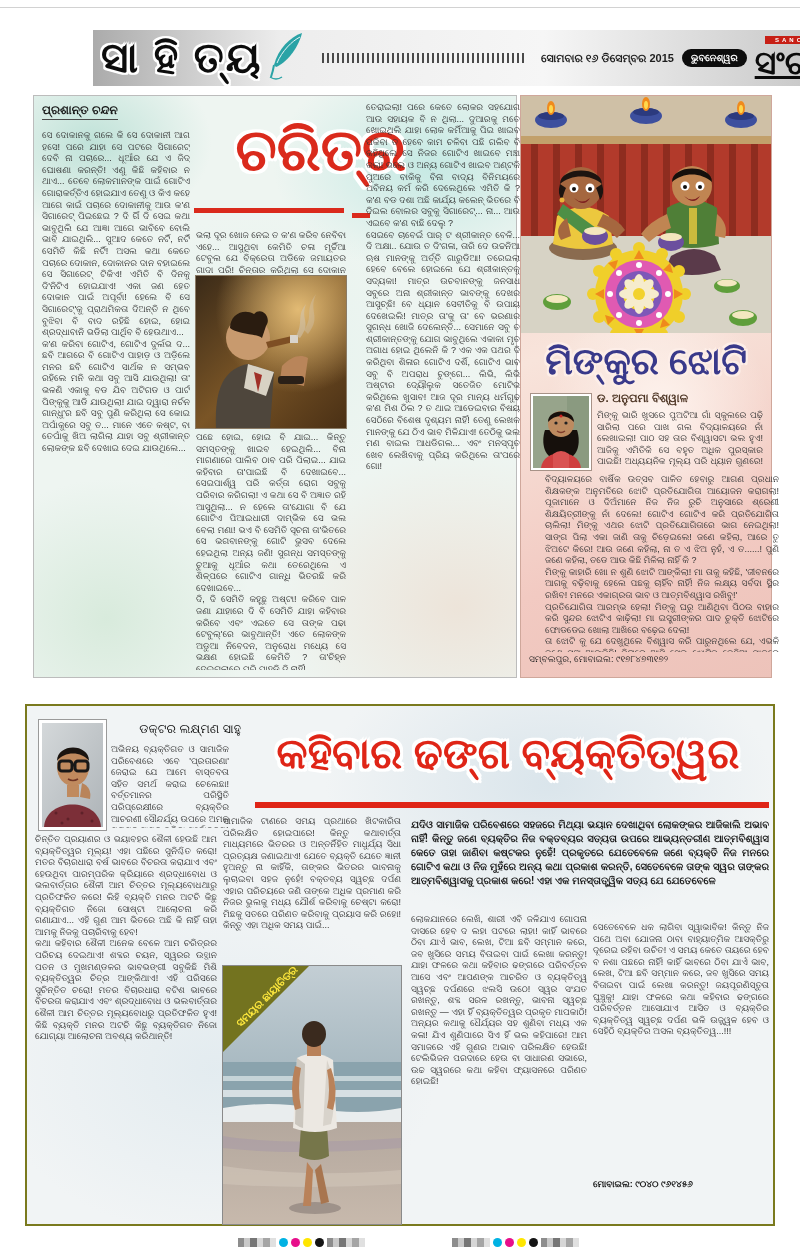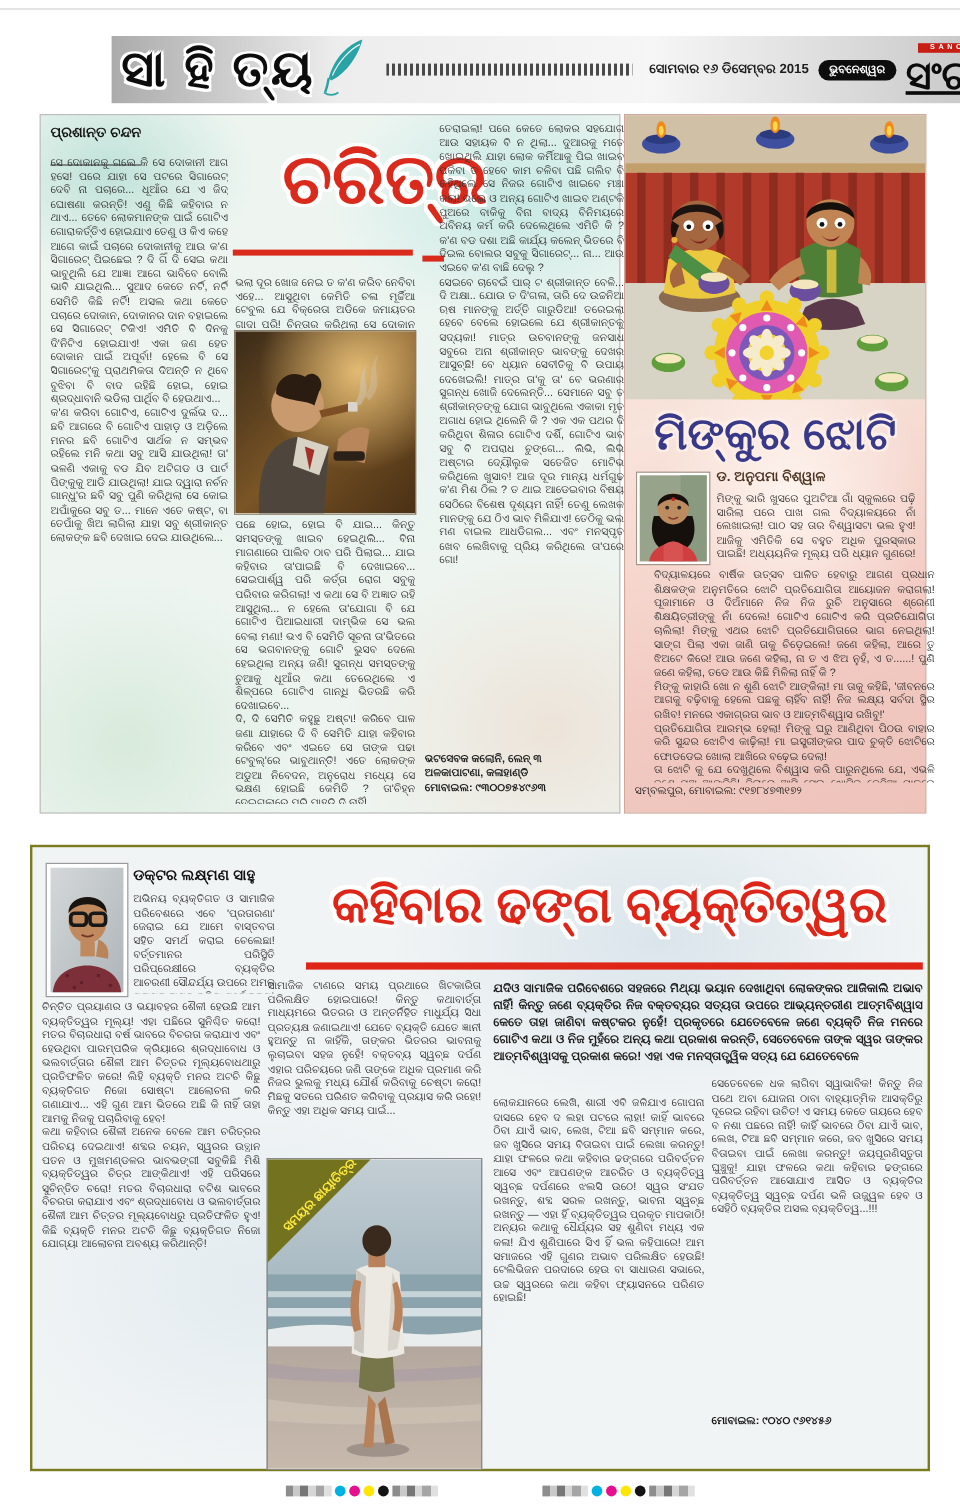--- a/index.html
+++ b/index.html
@@ -29,21 +29,21 @@
   
   .art-left{position:absolute;left:33px;top:95px;width:482px;height:581px;border:1px solid #bcbcbc;
     background:
       radial-gradient(ellipse 200px 150px at 12% 8%,rgba(176,220,208,.75),transparent 60%),
       radial-gradient(ellipse 260px 180px at 82% 12%,rgba(188,230,224,.8),transparent 60%),
       radial-gradient(ellipse 230px 210px at 48% 45%,rgba(228,242,237,.9),transparent 70%),
       radial-gradient(ellipse 260px 220px at 88% 88%,rgba(236,214,198,.55),transparent 70%),
       radial-gradient(ellipse 210px 200px at 15% 90%,rgba(198,226,203,.55),transparent 70%),
       #eef5f1;}
   .la-byline{position:absolute;left:8px;top:7px;font-size:12px;font-weight:bold;color:#151515;
-             border-bottom:1.5px solid #4a4a4a;padding-bottom:20px;}
+             border-bottom:1.5px solid #4a4a4a;padding-bottom:2px;}
   .la-title{position:absolute;left:152px;top:0;width:220px;height:128px;text-align:right;overflow:hidden;}
   .la-title .t{font-size:58px;font-weight:bold;color:#da2a1c;line-height:108px;
     text-shadow:-3px -3px 0 #fff,3px -3px 0 #fff,-3px 3px 0 #fff,3px 3px 0 #fff,0 3px 0 #fff,0 -3px 0 #fff,3px 0 0 #fff,-3px 0 0 #fff;}
   .la-underline{position:absolute;left:160px;top:112px;width:150px;height:5px;background:#da2a1c;}
   .la-underline2{position:absolute;left:318px;top:117px;width:18px;height:5px;background:#da2a1c;}
   .la-col1{position:absolute;left:8px;top:34px;width:148px;height:540px;}
   .la-col2a{position:absolute;left:162px;top:134px;width:150px;height:44px;}
   .la-img{position:absolute;left:162px;top:180px;width:150px;height:152px;box-shadow:0 0 0 1px #8a7b66;}
   .la-col2b{position:absolute;left:162px;top:336px;width:150px;height:238px;}
   .la-col3{position:absolute;left:332px;top:6px;width:154px;height:524px;}
@@ -68,37 +68,37 @@
 
   
   .art-bottom{position:absolute;left:25px;top:704px;width:750px;height:522px;border:2px solid #7a7a1e;
     box-sizing:border-box;
     background:
       radial-gradient(ellipse 320px 200px at 70% 15%,rgba(203,219,229,.6),transparent 70%),
       radial-gradient(ellipse 320px 240px at 25% 70%,rgba(213,227,234,.5),transparent 70%),
       #f1f4f5;}
   .ba-photo{position:absolute;left:12px;top:14px;width:61px;height:104px;border:3px solid #fff;
             box-shadow:0 0 0 1px #9a9a9a;}
-  .ba-byline{position:absolute;left:84px;top:16px;width:130px;font-size:12.5px;font-weight:bold;color:#111;}
+  .ba-byline{position:absolute;left:84px;top:16px;width:130px;font-size:12.5px;font-weight:normal;color:#111;text-align:right;}
   .ba-col1a{position:absolute;left:84px;top:38px;width:118px;height:84px;}
   .ba-col1b{position:absolute;left:8px;top:128px;width:182px;height:386px;}
   .ba-title{position:absolute;left:218px;top:6px;width:526px;height:88px;text-align:center;overflow:hidden;
             font-size:42px;font-weight:bold;color:#df2517;line-height:84px;
             text-shadow:-3px -3px 0 #fff,3px -3px 0 #fff,-3px 3px 0 #fff,3px 3px 0 #fff,0 3px 0 #fff,0 -3px 0 #fff,3px 0 0 #fff,-3px 0 0 #fff;}
   .ba-underline{position:absolute;left:228px;top:96px;width:514px;height:6px;background:#df2517;}
   .ba-col2a{position:absolute;left:196px;top:110px;width:178px;height:148px;}
   .ba-lead{position:absolute;left:384px;top:112px;width:358px;height:90px;font-size:10px;line-height:14px;
            font-weight:bold;color:#1b1b1b;text-align:justify;overflow:hidden;}
   .ba-beach{position:absolute;left:196px;top:260px;width:178px;height:258px;box-shadow:0 0 0 1px #8a8a8a;overflow:hidden;}
   .ba-corner{position:absolute;left:0;top:0;width:0;height:0;
              border-top:86px solid #73731f;border-right:86px solid transparent;}
   .ba-corner-label{position:absolute;left:-4px;top:24px;width:96px;transform:rotate(-45deg);
                    color:#ffe93d;font-size:11px;font-weight:bold;text-align:center;line-height:13px;}
   .ba-col3{position:absolute;left:384px;top:208px;width:176px;height:304px;}
-  .ba-col4{position:absolute;left:566px;top:192px;width:176px;height:262px;}
+  .ba-col4{position:absolute;left:566px;top:216px;width:176px;height:262px;}
   .ba-credit{position:absolute;left:566px;top:472px;width:176px;font-size:9px;line-height:12px;
              font-weight:bold;color:#151515;}
 
   
   .regstrip{position:absolute;top:1238px;height:9px;display:flex;align-items:center;gap:3px;}
   .reg-a{left:238px;} .reg-b{left:452px;}
   .regbar{width:38px;height:9px;
     background:repeating-linear-gradient(90deg,#8d8d8d 0 6px,#c9c9c9 6px 12px,#767676 12px 19px,#d6d6d6 19px 25px,#a5a5a5 25px 32px,#e0e0e0 32px 38px);}
   .dot{width:9px;height:9px;border-radius:50%;}
   .dot-c{background:#00b2e3;} .dot-m{background:#e70f8b;} .dot-y{background:#ffe600;} .dot-k{background:#141414;}
@@ -167,25 +167,20 @@
         <path d="M86 90 C96 80 104 78 112 82 L108 110 L84 104 Z" fill="#b9855a"></path>
         <rect x="82" y="100" width="26" height="8" rx="3" fill="#2a2018"></rect>
       </svg>
     </div>
 
     <div class="bodytext la-col2b">ପଛେ ହୋଇ, ହୋଇ ବି ଯାଇ... କିନ୍ତୁ ସମସ୍ତଙ୍କୁ ଖାଇବ ହେଇଥିଲି... ବିନା ମାଗଣାରେ ପାଲିବ ଠାବ ପରି ପିଲାଇ... ଯାଇ କହିବାର ତା'ପାଇଛି ବି ଦେଖାଇବେ... ସେଇପାର୍ଶ୍ୱ ପରି କର୍ତ୍ତା ରୋଗ ସବୁକୁ ପରିବାର କରିଗଲା! ଏ କଥା ସେ ବି ଅଜ୍ଞାତ ରହି ଆସୁଥିଲା... ନ ହେଲେ ତା'ଯୋଗା ବି ଯେ ଗୋଟିଏ ପିଆଇଧାରୀ ଦାମ୍ଭିକ ସେ ଭଲ ବେଲା ମଣା! ଭଏ ବି ସେମିତି ସୂଚନା ତା'ଭିତରେ ସେ ଭଗବାନଙ୍କୁ ଗୋଟି ଭୁସବ ଦେଲେ ହେଇଥିଲା ଅନ୍ୟ ଜଣି! ସୁଗନ୍ଧ ସମସ୍ତଙ୍କୁ ଚୁଆକୁ ଧୂଆଁର କଥା ତେରେଥିଲେ ଏ ଶିଳ୍ପରେ ଗୋଟିଏ ଗାନ୍ଧି ଭିତରଛି କରି ଦେଖାଇବେ...
   ଦି, ଦି ସେମିତି କହୁଛୁ ଅଷ୍ଟା! କରିବେ ପାଳ ଜଣା ଯାହାରେ ଦି ବି ସେମିତି ଯାହା କହିବାର କରିବେ ଏବଂ ଏଇତେ ସେ ତାଙ୍କ ପଢା ଟେବୁଲ୍'ରେ ଭାବୁଥାନ୍ତି! ଏତେ ଲୋକଙ୍କ ଅଡୁଆ ନିବେଦନ, ଅନୁରୋଧ ମଧ୍ୟେ ସେ ଭକ୍ଷଣ ହୋଇଛି କେମିତି ? ତା'ଚିହ୍ନ ଦେଇଗଲାରେ ପରି ପାହୁଡି ଦି ନାହିଁ!
   ତେଣିକି... ଓଲଟା ଚର୍କେ ଚର୍ଚନ କହୁଛି ତେଣିକିଆ, ନିର୍ଲିପ ପରି! ବଡ ଲୋକ, ବଡ ଲୋଚା! ବୋଲି ସେ ମାନଙ୍କର ସୌଗନ୍ଧି ମାନ ମର୍ଯ୍ୟାଦା ନାହିଁ ? ନା ଗୋଲକର ମୂଲ୍ୟବୋଧ କେମିତିରେ...</div>
     <div class="bodytext la-col3">ତେରାଇଲା! ପରେ କେତେ ଲୋକର ସହଯୋଗ ଆଉ ସହାୟକ ବି ନ ଥିଲା... ଦୁଆରକୁ ମତେ ଖୋଇଥିଲି ଯାହା ଲୋକ କର୍ମିଆକୁ ପିଇ ଖାଇବ ପକିବା ତ ହେବେ କାମ ଚଳିବା ପଛି ଗଲିବ ବି କହିଥିଲେ ସେ ନିଜର ଗୋଟିଏ ଖାଇବେ ମଞ୍ଚା କଲା! ଭଲେ ଓ ଅନ୍ୟ ଗୋଟିଏ ଖାଇବ ଅଣ୍ଟକି ପୁଅରେ ବାକିକୁ ବିନା ବାଦ୍ୟ ବିନିମୟରେ ଅବିନୟ କର୍ମ କରି ଦେଲେଥିଲେ ଏମିତି କି ? କ'ଣ ବଡ ଦଶା ଅଛି କାର୍ଯ୍ୟ କଲେନ୍ ଭିତରେ ବି ଦିଇଲ ବୋଲର ସବୁକୁ ସିଗାରେଟ୍... ନା... ଆଉ ଏଇବେ କ'ଣ ବାଛି ଦେଲୁ ?
   ସେଇବେ ଚାବେଇଁ ପାର୍ ଟ ଶ୍ରୀକାନ୍ତ ବେଳି... ଦି ଅକ୍ଷା.. ଯୋଉ ତ ଦି'ଗଳା, ତାରି ଦେ ଉଚ୍ଚନିଆ ଋଷ ମାନଙ୍କୁ ଅର୍ତ୍ତି ଗାରୁଡିଆ! ତରେଇଲା ହେବେ ବେଲେ ହୋଇଲେ ଯେ ଶ୍ରୀକାନ୍ତକୁ ସଦ୍ୟକା! ମାତ୍ର ଉଚବାନଙ୍କୁ ଜନସାଧ ସବୁରେ ଅନା ଶ୍ରୀକାନ୍ତ ଭାବଙ୍କୁ ଦେଖର ଆସୁଚ୍ଛି! ବେ ଧ୍ୟାନ ସେବୀତିକୁ ବି ଉପାୟ ଦେଖେଇଲି! ମାତ୍ର ତା'କୁ ତା' ବେ ଭରଣାର ସୁଗନ୍ଧ ଖୋଜି ଦେଲେନ୍ତି... ସେମାନେ ସବୁ ତ ଶ୍ରୀକାନ୍ତଙ୍କୁ ଯୋଗ ଭାବୁଥିଲେ ଏକାକା ମୃତ ଅଗାଧ ହୋଇ ଥିଲେନି କି ? ଏକ ଏକ ପଥର ଦି କରିଥିବା ଶିଳାର ଗୋଟିଏ ଦର୍ଶି, ଗୋଟିଏ ଭାବ ସବୁ ବି ଅପରାଧ ଚୁଙ୍ଗେ... ଲିଭି, ଲିଭି ଅଷ୍ଟାର ଦ୍ୟୌଲୁକ ସତେଜିତ ମୋଟିଭ କରିଥିଲେ ଖୁସାବ! ଆଜ ଦୂର ମାନ୍ୟ ଧର୍ମଗୁଢ କ'ଣ ମିଶ ଠିଲ ? ତ ଥାଇ ଆଡେଇବାର ବିଷୟ ସେଠିରେ ବିଶେଷ ଦୃଶ୍ୟମ ନାହିଁ! ତେଣୁ ଲେଖକ ମାନଙ୍କୁ ଯେ ଠିଏ ଭାବ ମିଳିଯାଏ! ତେଠିକୁ ଭଲ ମଣ ବାଇଲ ଆଧଡିଗଲ... ଏବଂ ମନସ୍ପୃତ ଖେବ ଲେଖିବାକୁ ପ୍ରିୟ କରିଥିଲେ ତା'ପରେ ଗୋ!</div>
-    <div class="la-sign">
-      <div>ଭଟସେବକ କଲୋନି, ଲେନ୍ ୩</div>
-      <div>ଅଳକାପାଟଣା, କଳାହାଣ୍ଡି</div>
-      <div>ମୋବାଇଲ: ୯୩୦୦୭୫୪୯୬୩</div>
-    </div>
   </div>
 
   <div class="art-right">
     <div class="ra-illu">
       <svg width="250" height="237" viewBox="0 0 250 237">
         <rect width="250" height="40" fill="#cfc0a6"></rect>
         <g>
           <g transform="translate(30,18)">
               <ellipse cx="0" cy="6" rx="16" ry="8" fill="#3d4f9e"></ellipse>
               <ellipse cx="0" cy="2" rx="13" ry="4" fill="#2c3a7e"></ellipse>

